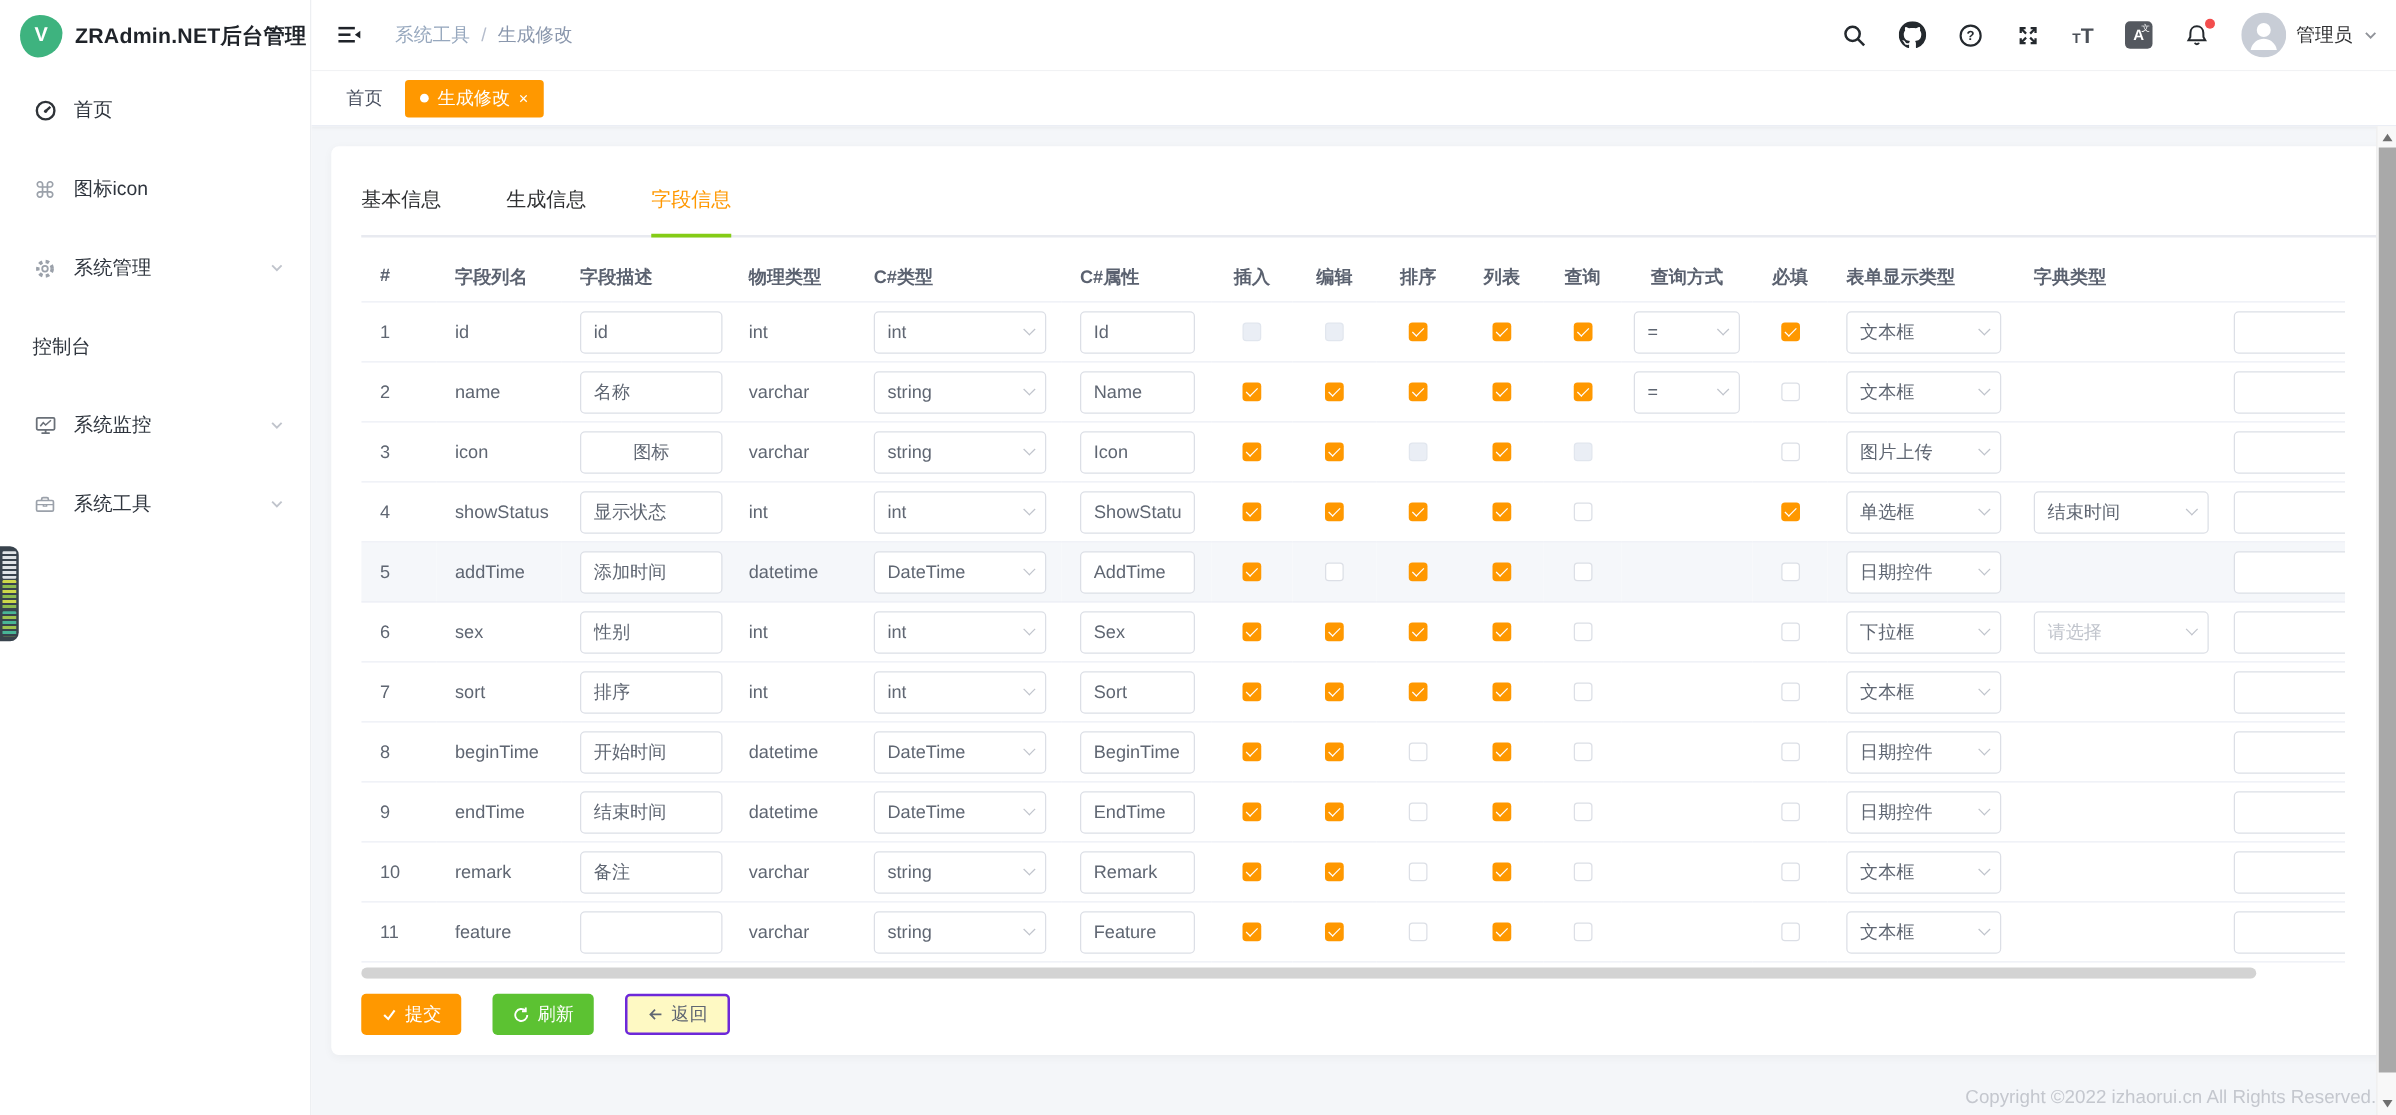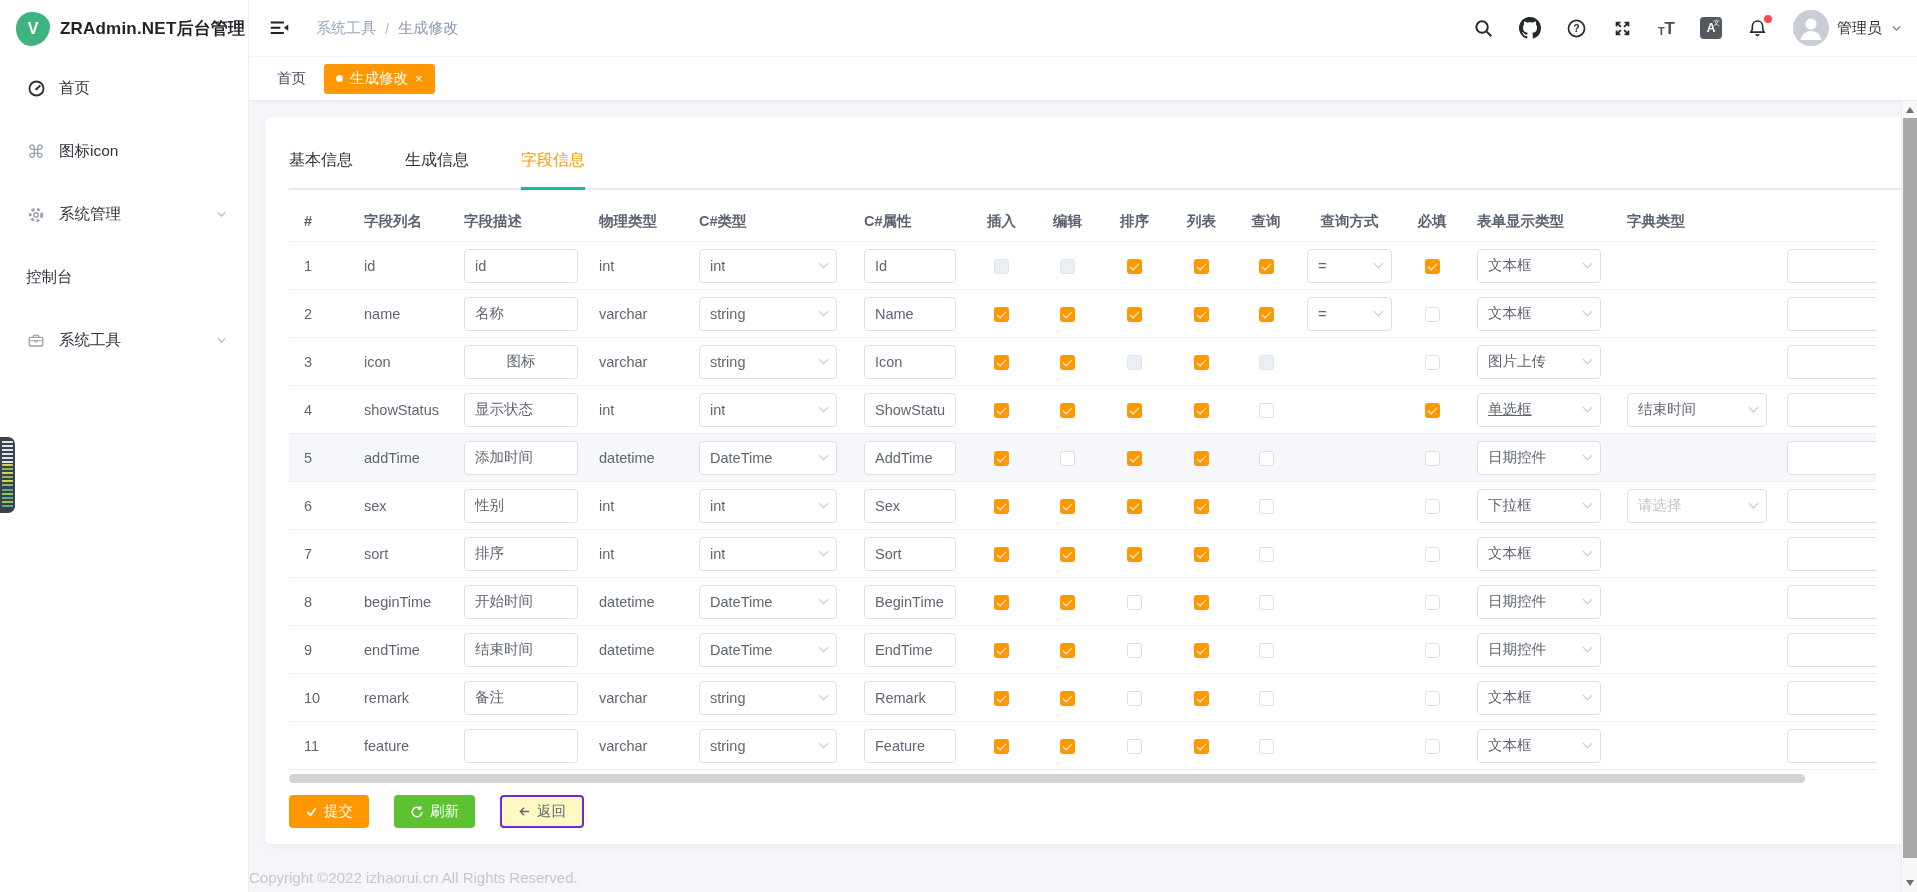--- a/index.html
+++ b/index.html
@@ -43,21 +43,21 @@
   .tagsbar{position:absolute;left:249px;top:57px;width:1668px;height:44px;background:#fff;border-bottom:1px solid #ebeef5;box-shadow:0 1px 3px rgba(0,0,0,.05);display:flex;align-items:center;padding-left:28px;gap:18px;z-index:4}
   .tag-plain{font-size:14.5px;color:#495060;cursor:pointer}
   .tag-active{background:#ff9800;color:#fff;height:30px;display:flex;align-items:center;gap:7px;padding:0 12px;border-radius:3px;font-size:14.5px;cursor:pointer}
   .tag-dot{width:7px;height:7px;border-radius:50%;background:#fff;display:inline-block}
   .tag-close{font-size:13px;cursor:pointer;line-height:1}
   
   .content{position:absolute;left:249px;top:101px;width:1652px;height:791px;background:#f4f6f9}
   .card{position:absolute;left:16px;top:16px;width:1867px;height:727px;background:#fff;border-radius:6px;box-shadow:0 2px 8px rgba(0,0,0,.04);padding:0 24px;overflow:hidden}
   .card-tabs{display:flex;gap:52px;padding-top:33px;border-bottom:2px solid #e8eaf0}
   .ptab{font-size:16px;padding-bottom:16px;color:#303133;cursor:pointer}
-  .ptab.active{color:#ff9800;border-bottom:3px solid #14b8a6;margin-bottom:-2.5px}
+  .ptab.active{color:#ff9800;border-bottom:3px solid #84cc16;margin-bottom:-2.5px}
   
   .table-wrap{margin-top:12px;width:1587px;overflow:hidden}
   table{width:1633px;table-layout:fixed;border-collapse:collapse}
   th{height:40px;font-weight:700;color:#5b6270;font-size:14.5px;text-align:left;padding:0 0 0 15px;border-bottom:1px solid #ebeef5;white-space:nowrap}
   td{height:48px;border-bottom:1px solid #ebeef5;font-size:14.5px;color:#5f6672;padding:0 0 0 15px;white-space:nowrap}
   th.center,td.center{text-align:center;padding:0}
   tr.highlight td{background:#f5f7fa}
   .inp{height:34px;border:1px solid #dcdfe6;border-radius:4px;padding:0 10px;color:#5f6672;font-size:14.5px;font-family:inherit;background:#fff;outline:none}
   .sel{height:34px;border:1px solid #dcdfe6;border-radius:4px;background:#fff;display:inline-flex;align-items:center;justify-content:space-between;padding:0 9px 0 10px;color:#5f6672;cursor:pointer;vertical-align:middle}
   .sel span{overflow:hidden;white-space:nowrap}
@@ -69,21 +69,21 @@
   .cb.unchecked{background:#fff;border:1px solid #dcdfe6}
   .cb.disabled{background:#eaeef5;border:1px solid #e1e6ee}
   .hbar{height:9px;margin-top:4px;position:relative;width:1563px}
   .hthumb{position:absolute;left:0;top:0;height:9px;width:97%;background:#d3d3d3;border-radius:5px;cursor:pointer}
   
   .actions{display:flex;justify-content:flex-start;gap:25px;margin-top:12px}
   .btn{height:33px;border:none;border-radius:4px;font-size:14.5px;display:flex;align-items:center;gap:6px;padding:0 16px;cursor:pointer;font-family:inherit}
   .btn-submit{background:#ff9800;color:#fff}
   .btn-refresh{background:#5cc232;color:#fff}
   .btn-back{background:#fef9c3;border:2px solid #6d28d9;color:#5f6672}
-  .footer{position:absolute;left:0;top:768px;width:1652px;text-align:left;color:#c4c7ce;font-size:15px}
+  .footer{position:absolute;left:0;top:768px;width:1652px;text-align:right;color:#c4c7ce;font-size:15px}
   
   .vscroll{position:absolute;right:0;top:101px;width:16px;height:791px;background:#f8f8f8;border-left:1px solid #ededed;z-index:6}
   .varrow{position:absolute;left:4px;width:0;height:0;border-left:4px solid transparent;border-right:4px solid transparent;cursor:pointer}
   .varrow.up{top:6px;border-bottom:6px solid #6f6f6f}
   .varrow.down{bottom:6px;border-top:6px solid #6f6f6f}
   .vthumb{position:absolute;left:1px;top:17px;width:14px;height:740px;background:#a9a9a9;cursor:pointer}
 </style>
 </head>
 <body>
 
@@ -118,20 +118,35 @@
         </span>
         <span>系统管理</span>
         <span class="chev">
           <svg width="13" height="13" viewBox="0 0 12 12">
             <path d="M2.5 4 6 7.5 9.5 4" fill="none" stroke="currentColor" stroke-width="1.4"></path>
           </svg>
         </span>
       </div>
       <div class="menu-item mi-2">
         <span>控制台</span>
+      </div>
+      <div class="menu-item mi-4">
+        <span class="ic">
+          <svg width="19" height="19" viewBox="0 0 20 20">
+            <rect x="2.5" y="3.5" width="15" height="10" rx="1" fill="none" stroke="currentColor" stroke-width="1.5"></rect>
+            <path d="M5.5 10.5 8 7.5l2 2 4.5-4" fill="none" stroke="currentColor" stroke-width="1.3"></path>
+            <path d="M10 13.5v2.3M6.5 16.3h7" stroke="currentColor" stroke-width="1.5"></path>
+          </svg>
+        </span>
+        <span>系统监控</span>
+        <span class="chev">
+          <svg width="13" height="13" viewBox="0 0 12 12">
+            <path d="M2.5 4 6 7.5 9.5 4" fill="none" stroke="currentColor" stroke-width="1.4"></path>
+          </svg>
+        </span>
       </div>
       <div class="menu-item mi-5">
         <span class="ic">
           <svg width="18" height="18" viewBox="0 0 20 20">
             <rect x="2.5" y="6" width="15" height="9.5" rx="1.2" fill="none" stroke="currentColor" stroke-width="1.5"></rect>
             <path d="M7 6V4.8A1.3 1.3 0 0 1 8.3 3.5h3.4A1.3 1.3 0 0 1 13 4.8V6" fill="none" stroke="currentColor" stroke-width="1.5"></path>
             <path d="M2.5 9.7h15" stroke="currentColor" stroke-width="1.1"></path>
             <path d="M8.5 9v2h3V9" fill="none" stroke="currentColor" stroke-width="1.1"></path>
           </svg>
         </span>
@@ -370,21 +385,21 @@
                   <i class="caret"></i>
                 </div></td>
               <td><input class="inp" value="ShowStatus" style="width: 92px;"></td>
               <td class="center"><span class="cb checked"></span></td>
               <td class="center"><span class="cb checked"></span></td>
               <td class="center"><span class="cb checked"></span></td>
               <td class="center"><span class="cb checked"></span></td>
               <td class="center"><span class="cb unchecked"></span></td>
               <td class="center"></td>
               <td class="center"><span class="cb checked"></span></td>
-              <td><div class="sel" style="width: 124px; text-decoration: underline;">
+              <td><div class="sel" style="width: 124px;">
                   <span>单选框</span>
                   <i class="caret"></i>
                 </div></td>
               <td><div class="sel" style="width: 140px;">
                   <span>结束时间</span>
                   <i class="caret"></i>
                 </div></td>
               <td><input class="inp" style="width: 130px;"></td>
             </tr>
             <tr class="highlight">

